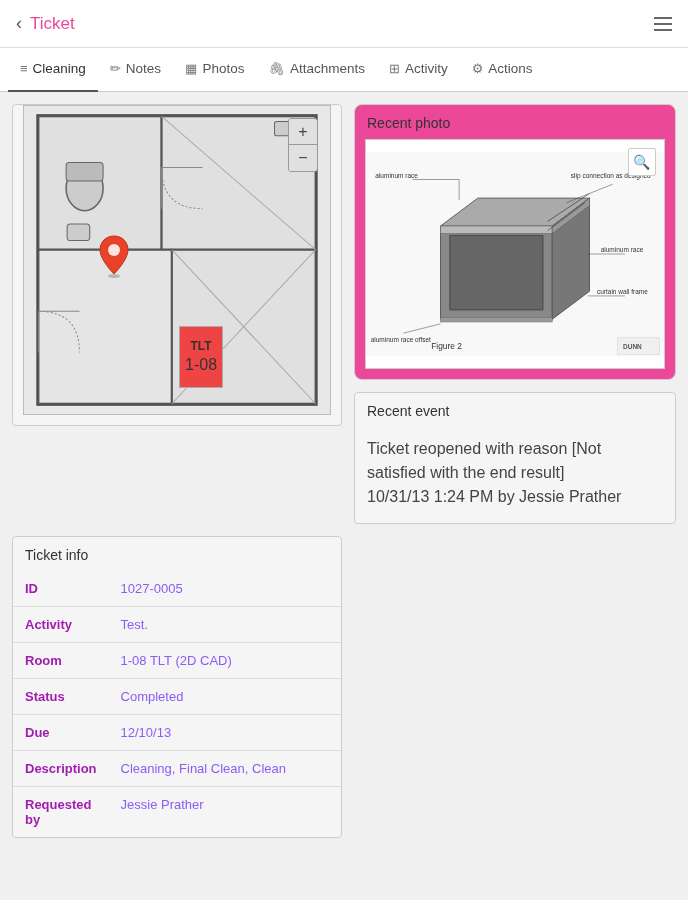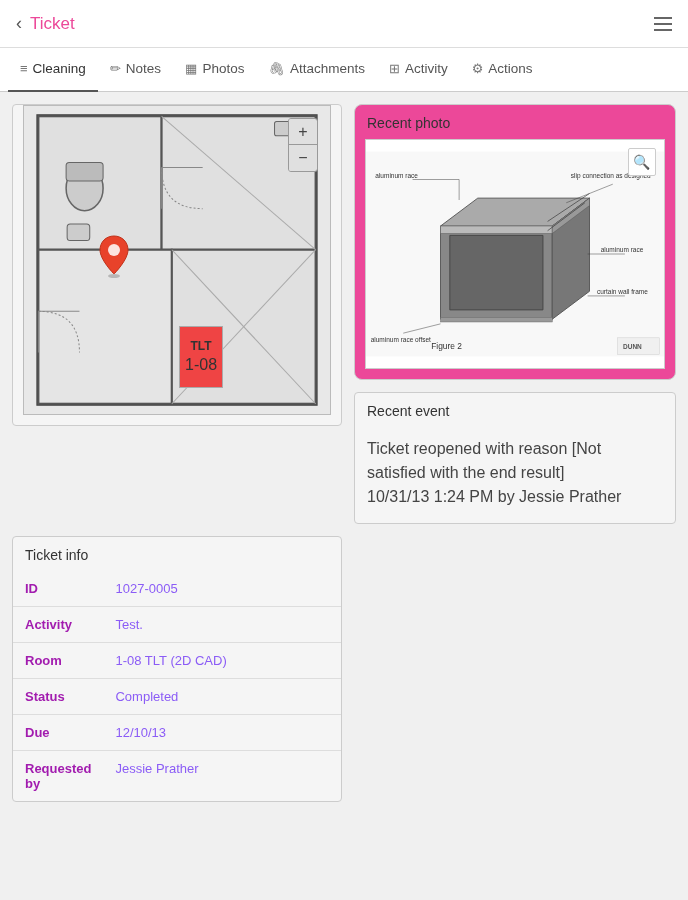--- a/index.html
+++ b/index.html
@@ -450,20 +450,24 @@
       </tr>
       <tr>
         <td>Status</td>
         <td>Completed</td>
       </tr>
       <tr>
         <td>Due</td>
         <td>12/10/13</td>
       </tr>
       <tr>
+        <td>Description</td>
+        <td>Cleaning, Final Clean, Clean</td>
+      </tr>
+      <tr>
         <td>Requested by</td>
         <td>Jessie Prather</td>
       </tr>
     </tbody>
       </table>
   </div>
 
 </div>
 
 </body></html>

